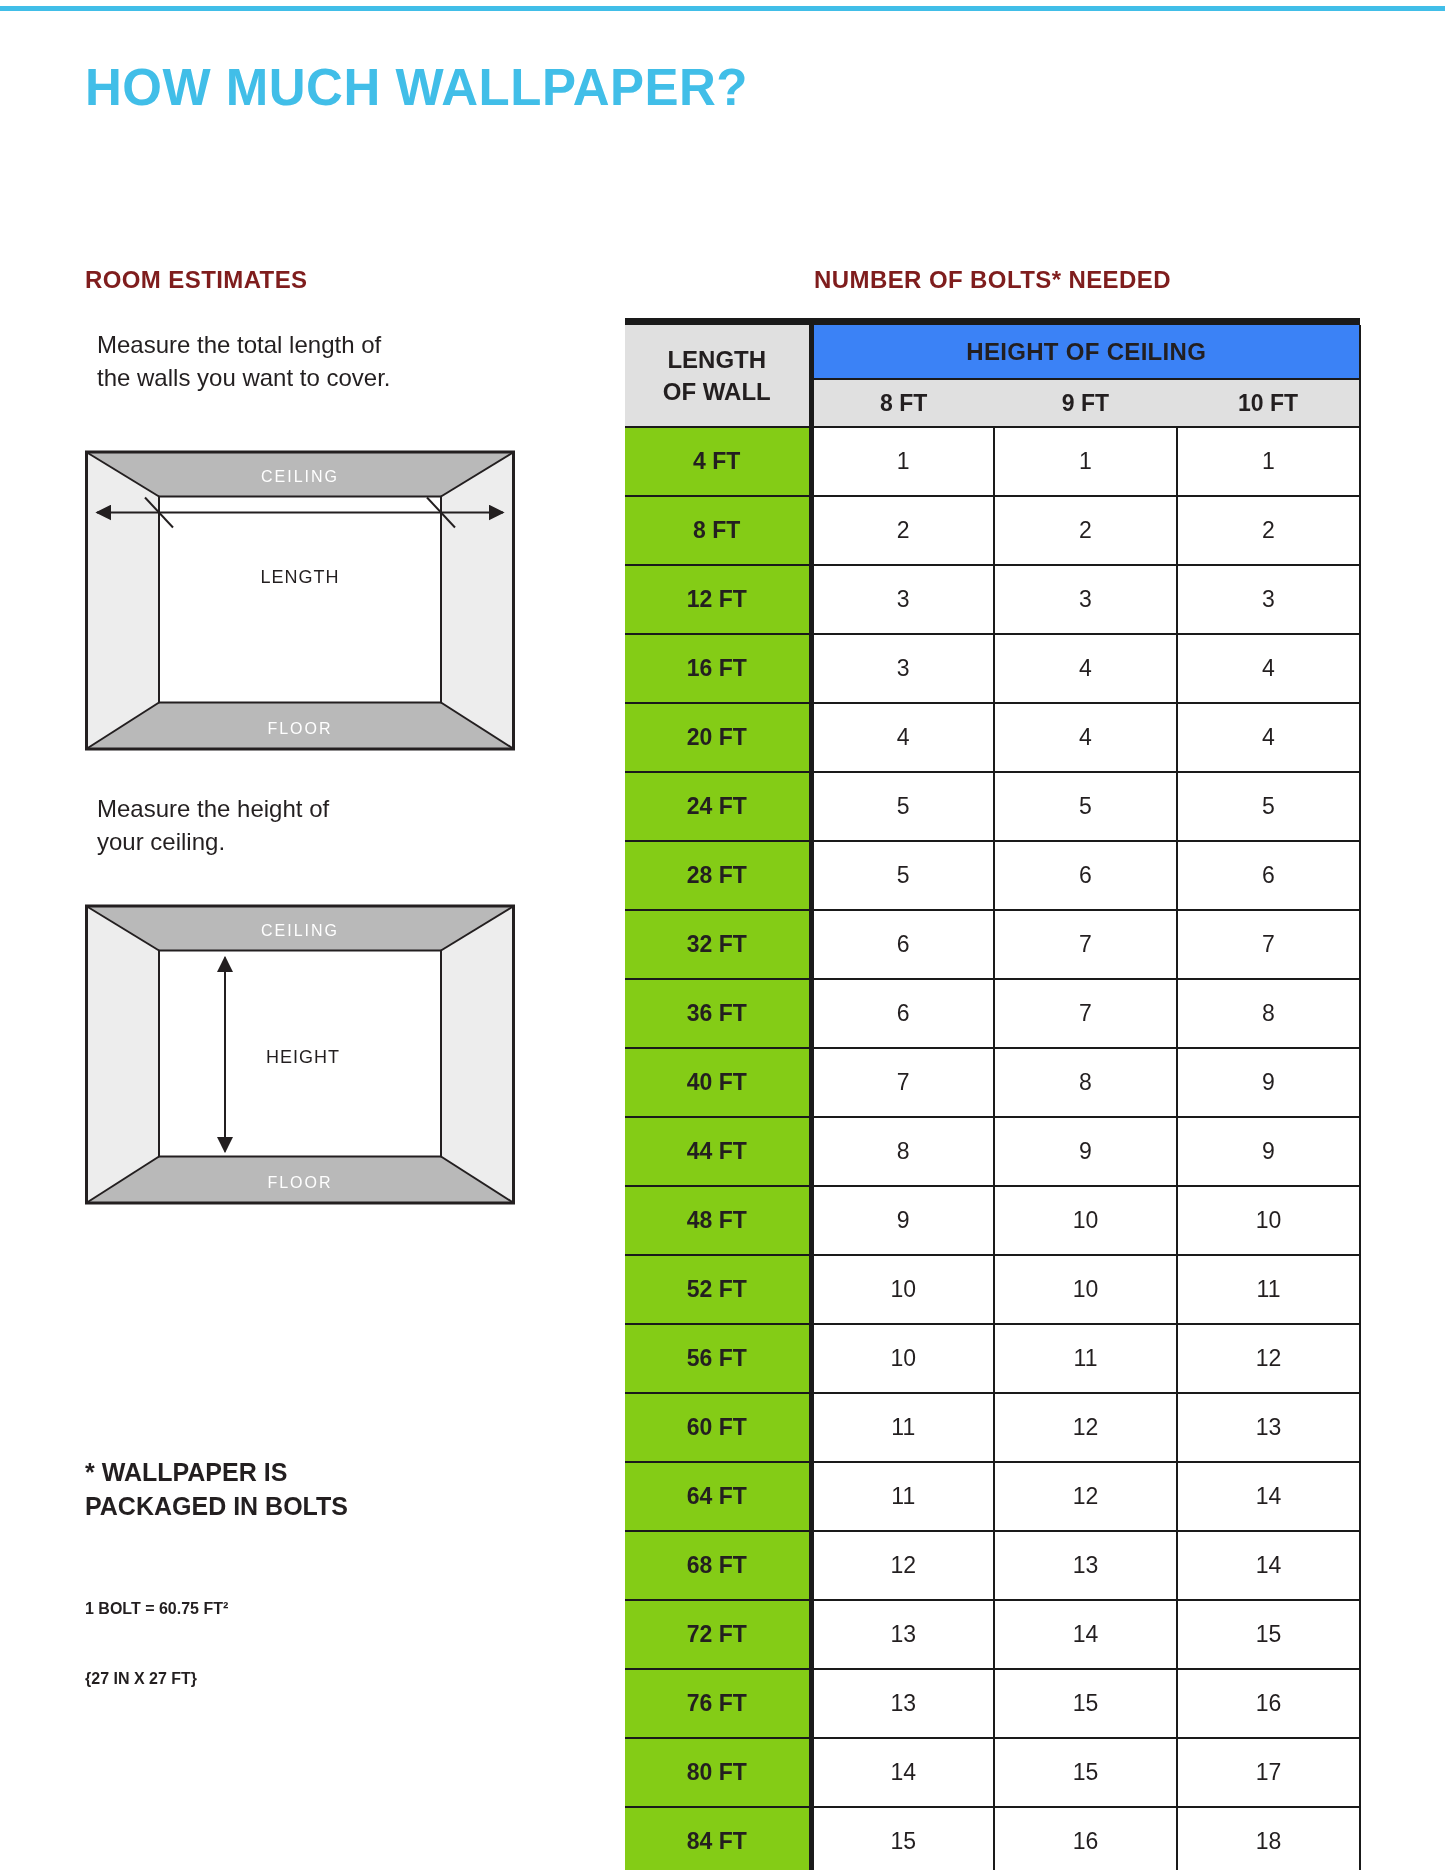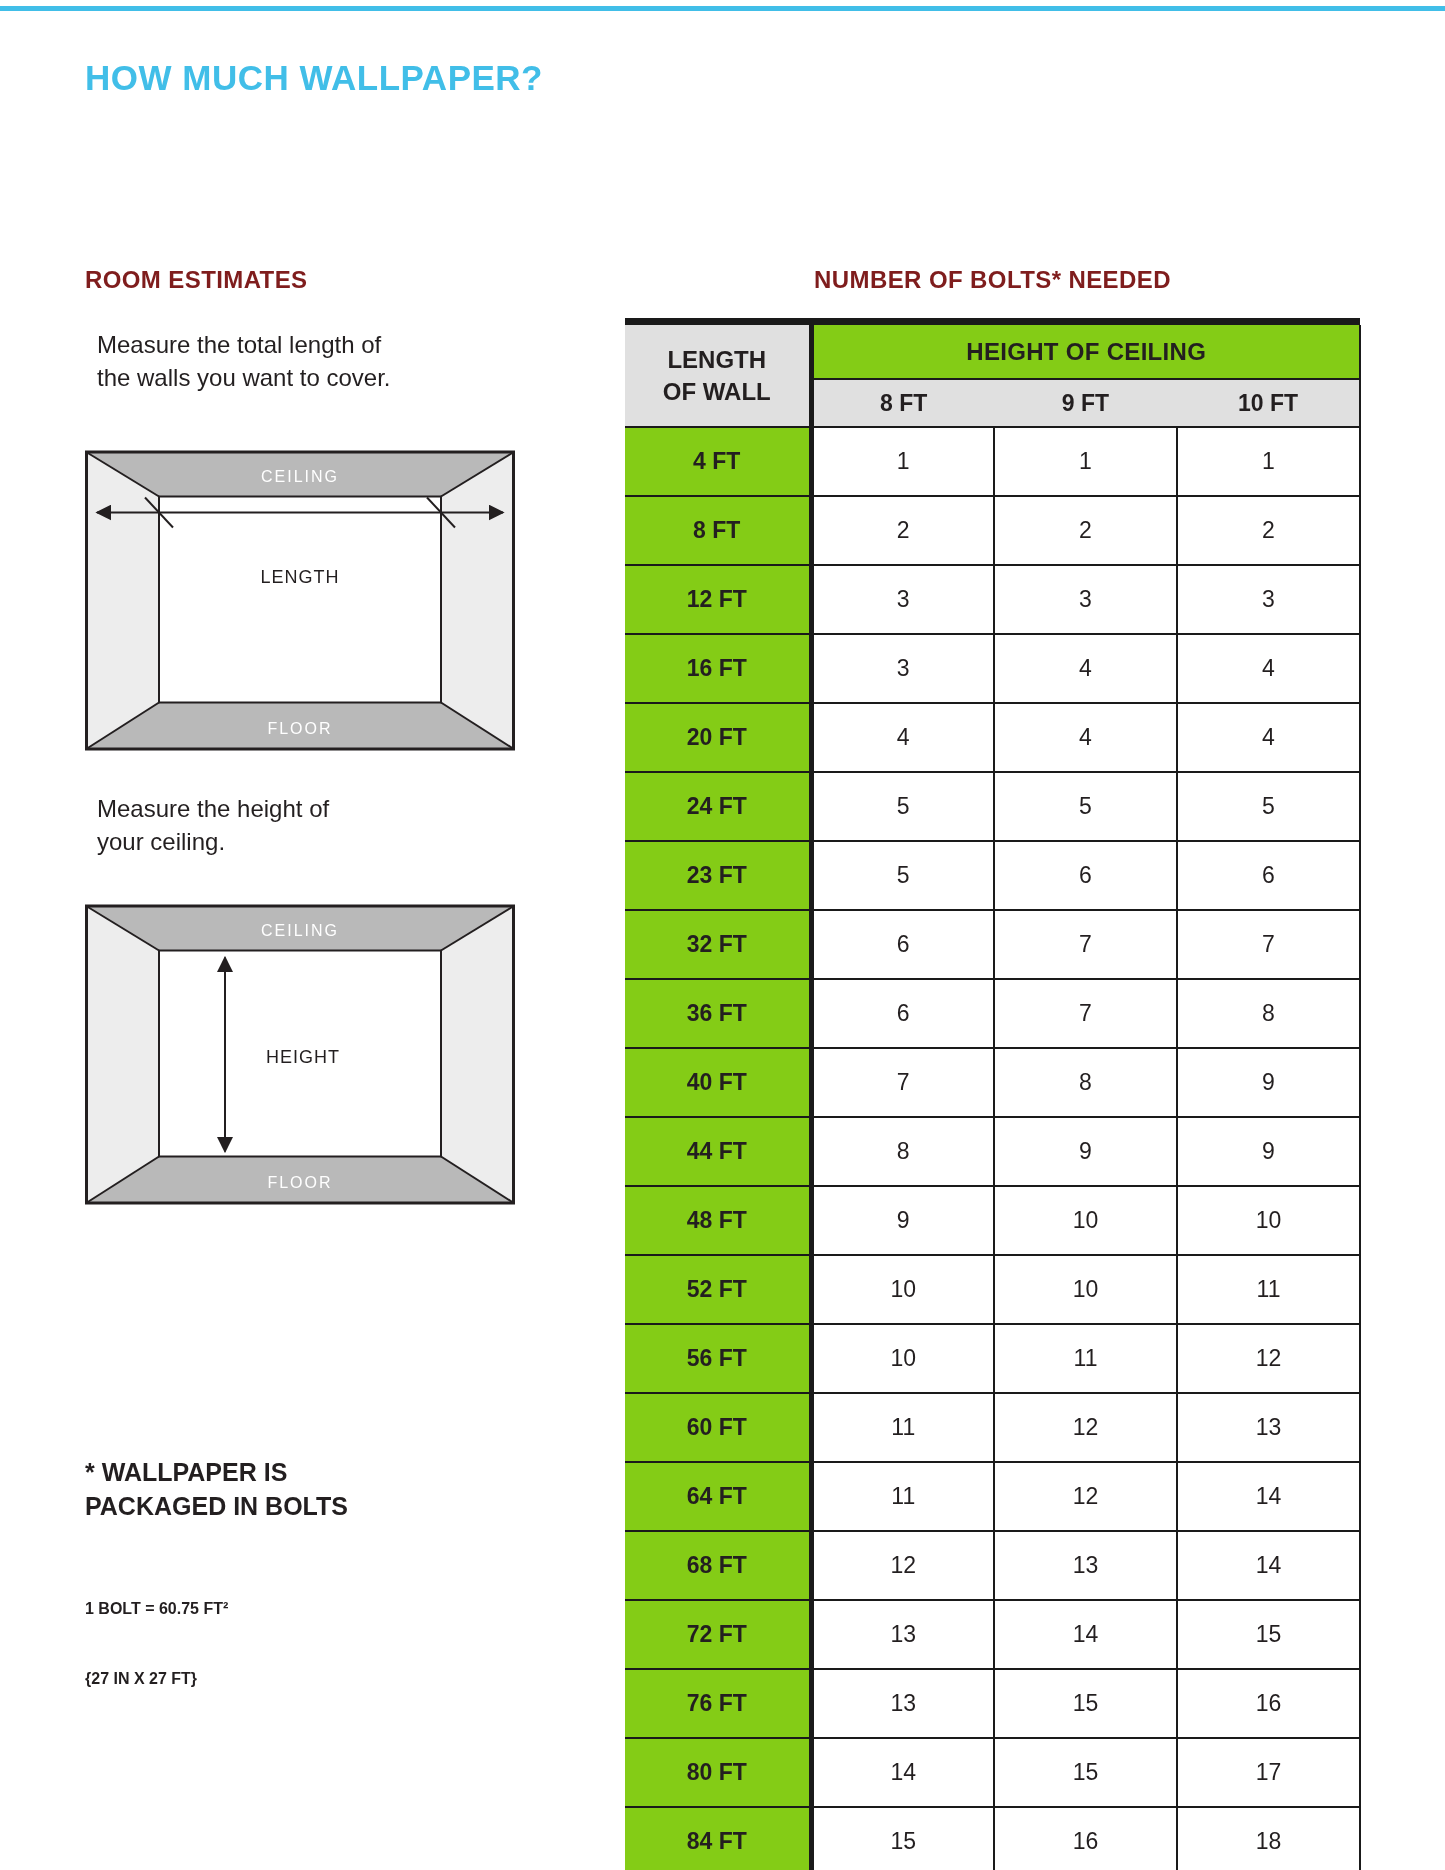--- a/index.html
+++ b/index.html
@@ -2,21 +2,21 @@
 <html><head>
 <meta charset="utf-8">
 <style>
   * { margin:0; padding:0; box-sizing:border-box; }
   html,body { background:#ffffff; }
   body { font-family:"Liberation Sans", sans-serif; color:#231F20; }
   .page { position:relative; width:1445px; height:1870px; background:#ffffff; overflow:hidden; }
 
   .top-rule { position:absolute; left:0; top:6px; width:100%; height:5px; background:#41BEE8; }
 
-  .title { position:absolute; left:85px; top:58px; font-size:35px; font-weight:bold; color:#41BEE8; letter-spacing:0.5px; }
+  .title { position:absolute; left:85px; top:58px; font-size:51px; font-weight:bold; color:#41BEE8; letter-spacing:0.5px; }
 
   .cyan-head { font-size:24px; font-weight:bold; color:#7f1d1d; letter-spacing:0.4px; }
   .room-head { position:absolute; left:85px; top:266px; }
   .table-head { position:absolute; left:625px; top:266px; width:735px; text-align:center; }
 
   .para { position:absolute; left:85px; font-size:24px; line-height:33px; white-space:pre-line; color:#231F20;margin-left:12px; }
   .para-length { top:328px; }
   .para-height { top:792px; }
   .para-chart  { top:1255px; }
 
@@ -32,21 +32,21 @@
   .bolt-info { position:absolute; left:85px; top:1556px; font-size:16px; font-weight:bold; line-height:35px; white-space:pre-line; }
   .bolt-info .line { display:block; }
 
   .table-wrap { position:absolute; left:625px; top:318px; width:735px; border-top:7px solid #1A1A1A; }
   table.bolts { border-collapse:collapse; table-layout:fixed; width:735px; }
   col.c0 { width:186px; } col.c1, col.c2, col.c3 { width:183px; }
 
   table.bolts th, table.bolts td { text-align:center; vertical-align:middle; }
   th.corner { background:#E0E0E0; border-right:5px solid #1A1A1A; border-bottom:2px solid #1A1A1A;
               font-size:24px; font-weight:bold; white-space:pre-line; line-height:1.3; }
-  th.group  { background:#84cc16; border-bottom:2px solid #1A1A1A; border-right:2px solid #1A1A1A;
+  th.group  { background:#3b82f6; border-bottom:2px solid #1A1A1A; border-right:2px solid #1A1A1A;
               height:54px; font-size:24px; font-weight:bold; letter-spacing:0.3px; }
   tr.subrow th { background:#E0E0E0; border-bottom:2px solid #1A1A1A; height:48px; font-size:23px; font-weight:bold; }
   tr.subrow th:last-child { border-right:2px solid #1A1A1A; }
   tbody th { background:#84cc16; border-right:5px solid #1A1A1A; border-top:2px solid #1A1A1A;
              font-size:23px; font-weight:bold; height:69px; }
   tbody td { border:2px solid #1A1A1A; font-size:23px; font-weight:normal; background:#ffffff; }
   .gray-ext { width:186px; height:26px; background:#E0E0E0; }
 </style>
 </head>
 <body>
@@ -177,21 +177,21 @@
             <td>4</td>
             <td>4</td>
           </tr>
           <tr>
             <th>24 FT</th>
             <td>5</td>
             <td>5</td>
             <td>5</td>
           </tr>
           <tr>
-            <th>23 FT</th>
+            <th>28 FT</th>
             <td>5</td>
             <td>6</td>
             <td>6</td>
           </tr>
           <tr>
             <th>32 FT</th>
             <td>6</td>
             <td>7</td>
             <td>7</td>
           </tr>

